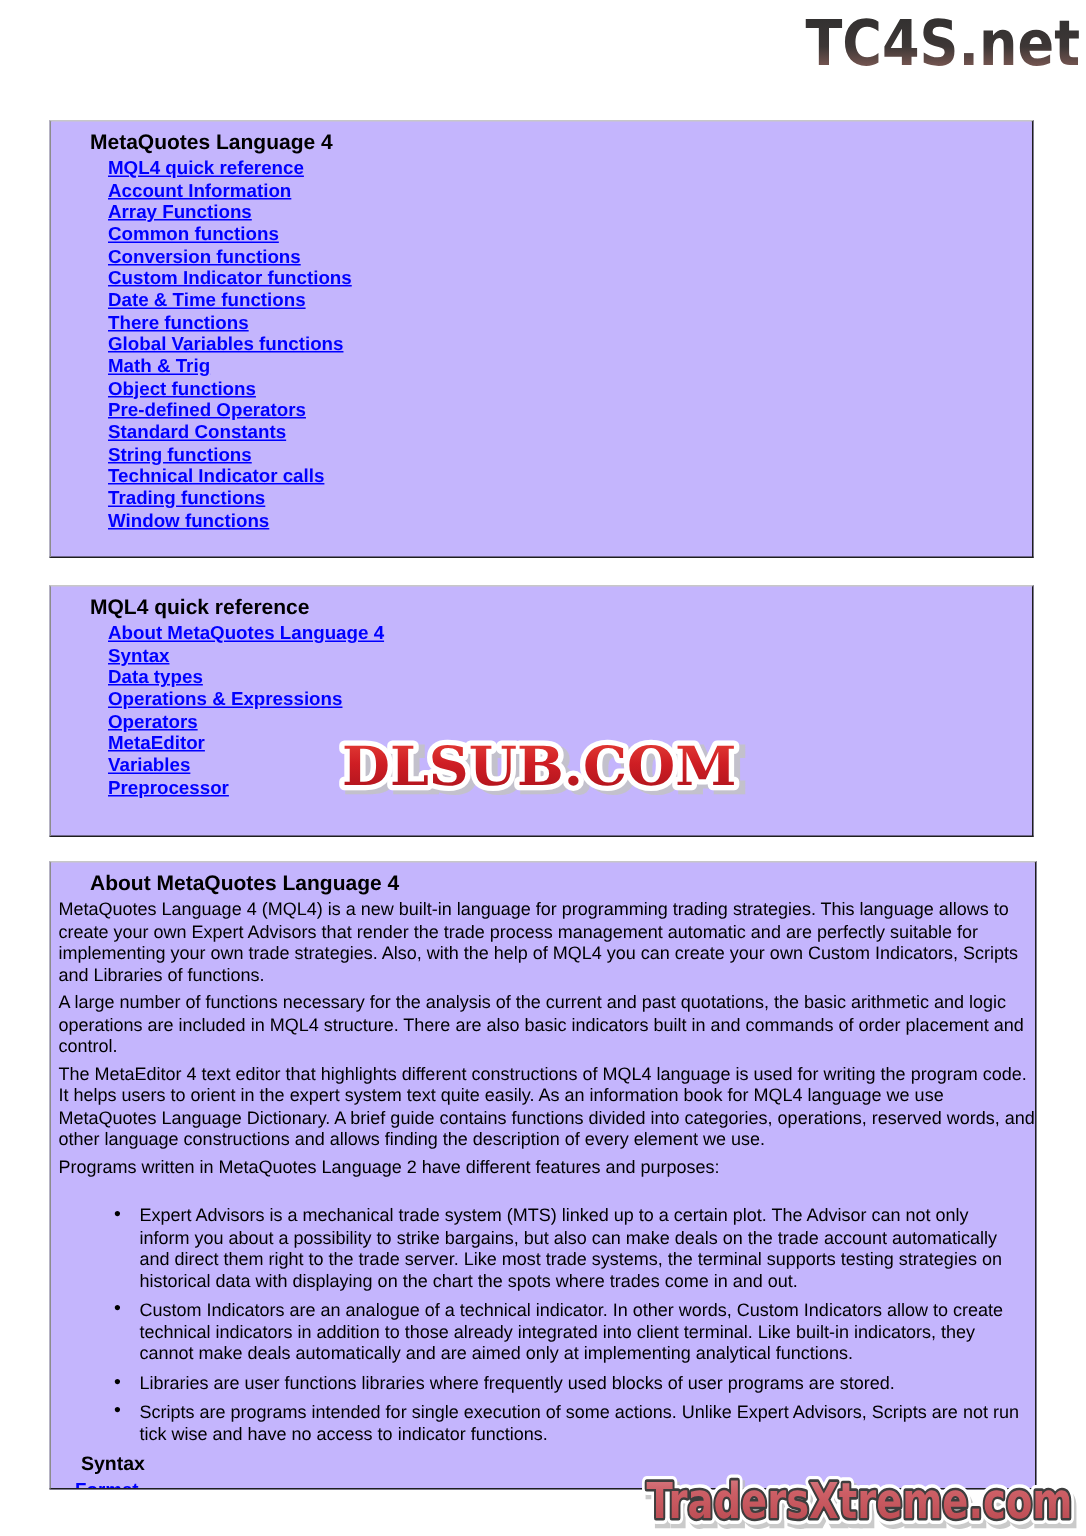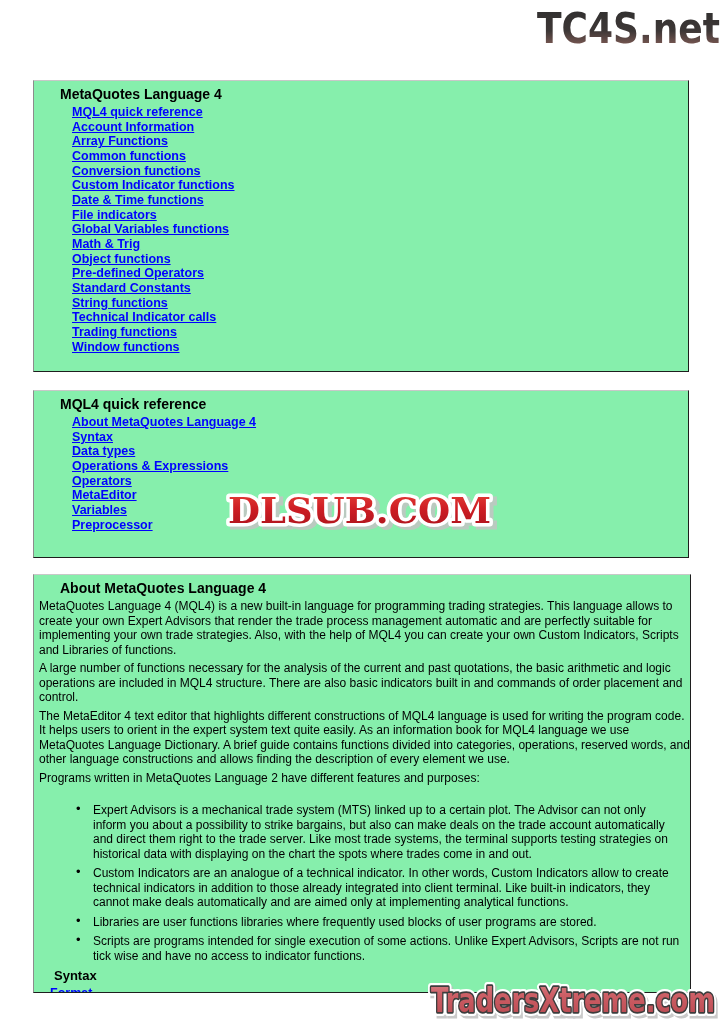--- a/index.html
+++ b/index.html
@@ -5,21 +5,21 @@
 <style>
   html,body{margin:0;padding:0;}
   body{
     width:724px;height:1024px;position:relative;background:#ffffff;
     font-family:"Liberation Sans","DejaVu Sans",sans-serif;color:#000;
     overflow:hidden;
   }
   .logo-top{position:absolute;top:2px;left:533px;width:190px;height:50px;}
   .logo-bottom{position:absolute;top:981px;left:426px;width:296px;height:40px;}
   .box{
-    position:absolute;left:33px;box-sizing:border-box;background:#86efac;
+    position:absolute;left:33px;box-sizing:border-box;background:#c4b5fd;
     border-style:solid;border-width:1px;
     border-color:#c8c8c8 #1e1e1e #1e1e1e #8c8c8c;
   }
   #nav-box{top:80px;width:656px;height:292px;}
   #quickref-box{top:390px;width:656px;height:168px;}
   #about-box{top:574px;width:658px;height:419px;overflow:hidden;}
   .box-title{
     font-size:14px;font-weight:bold;padding:5px 6px 3px 26px;line-height:16px;
   }
   .link-list{padding-left:38px;}
@@ -61,21 +61,21 @@
 <div class="box" id="nav-box">
   <div class="box-title">MetaQuotes Language 4</div>
   <div class="link-list">
       <div class="nav-link">MQL4 quick reference</div>
       <div class="nav-link">Account Information</div>
       <div class="nav-link">Array Functions</div>
       <div class="nav-link">Common functions</div>
       <div class="nav-link">Conversion functions</div>
       <div class="nav-link">Custom Indicator functions</div>
       <div class="nav-link">Date &amp; Time functions</div>
-      <div class="nav-link">File indicators</div>
+      <div class="nav-link">There functions</div>
       <div class="nav-link">Global Variables functions</div>
       <div class="nav-link">Math &amp; Trig</div>
       <div class="nav-link">Object functions</div>
       <div class="nav-link">Pre-defined Operators</div>
       <div class="nav-link">Standard Constants</div>
       <div class="nav-link">String functions</div>
       <div class="nav-link">Technical Indicator calls</div>
       <div class="nav-link">Trading functions</div>
       <div class="nav-link">Window functions</div>
     </div>

